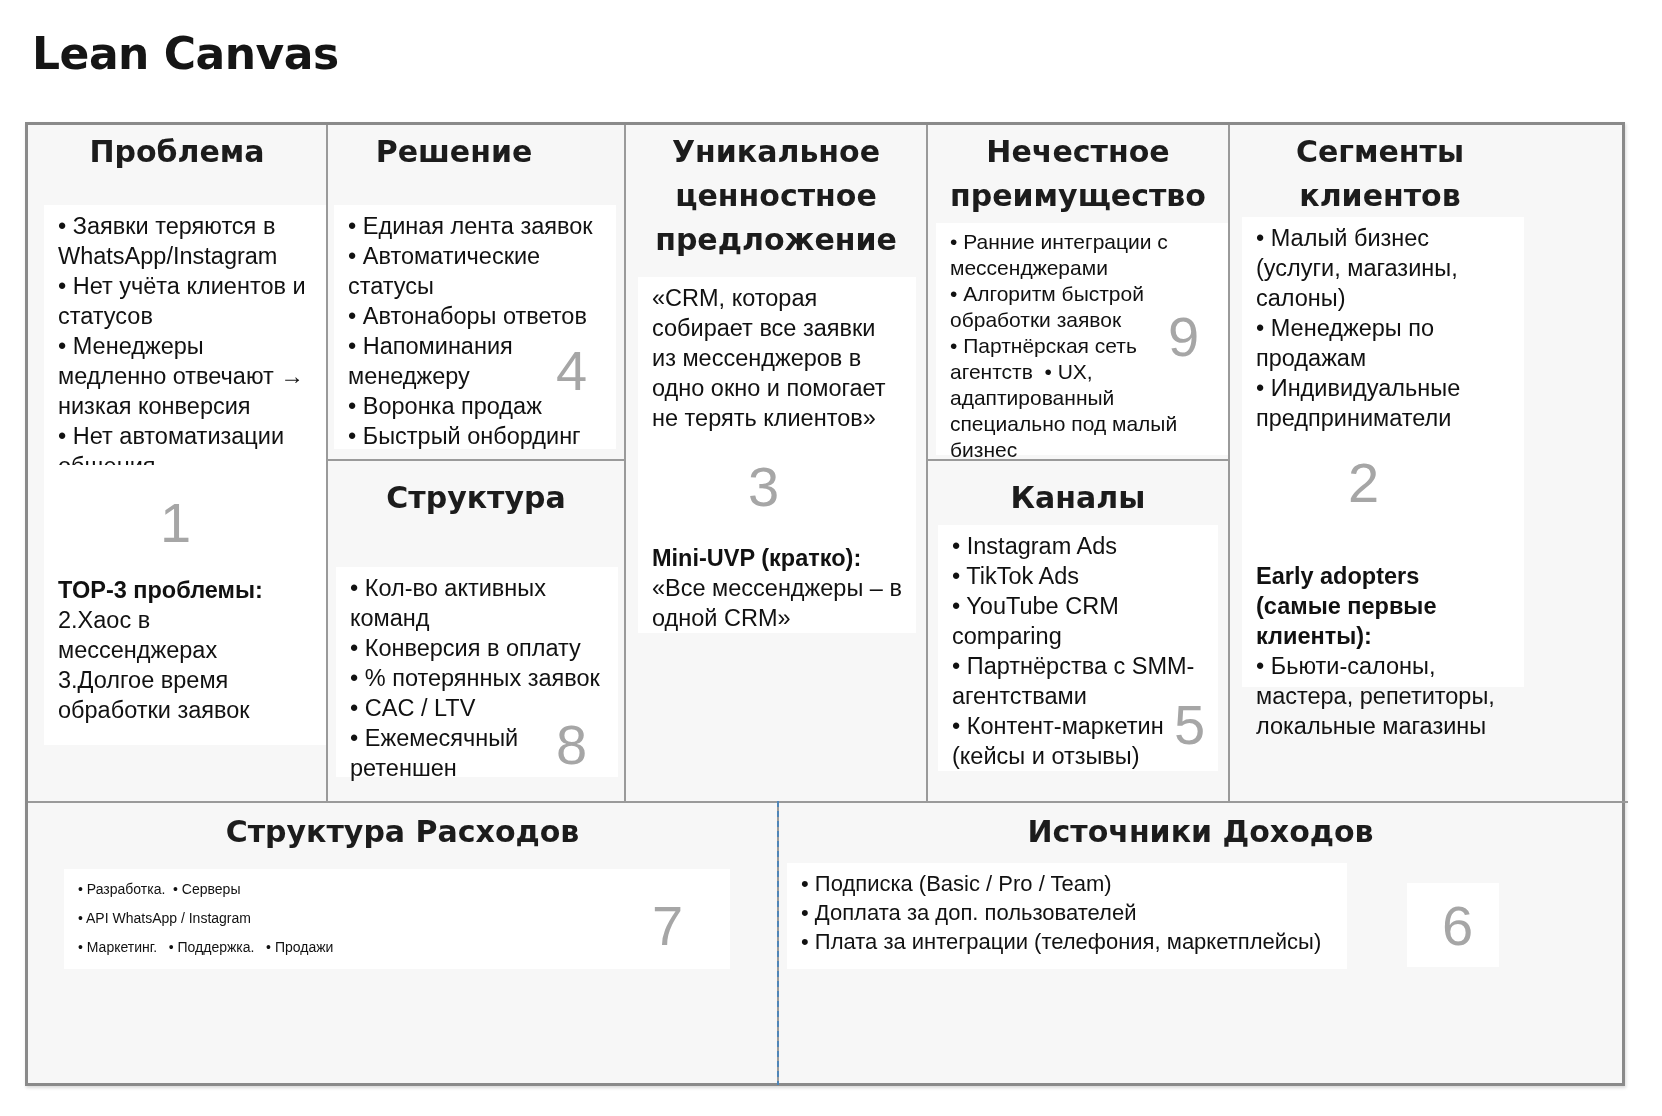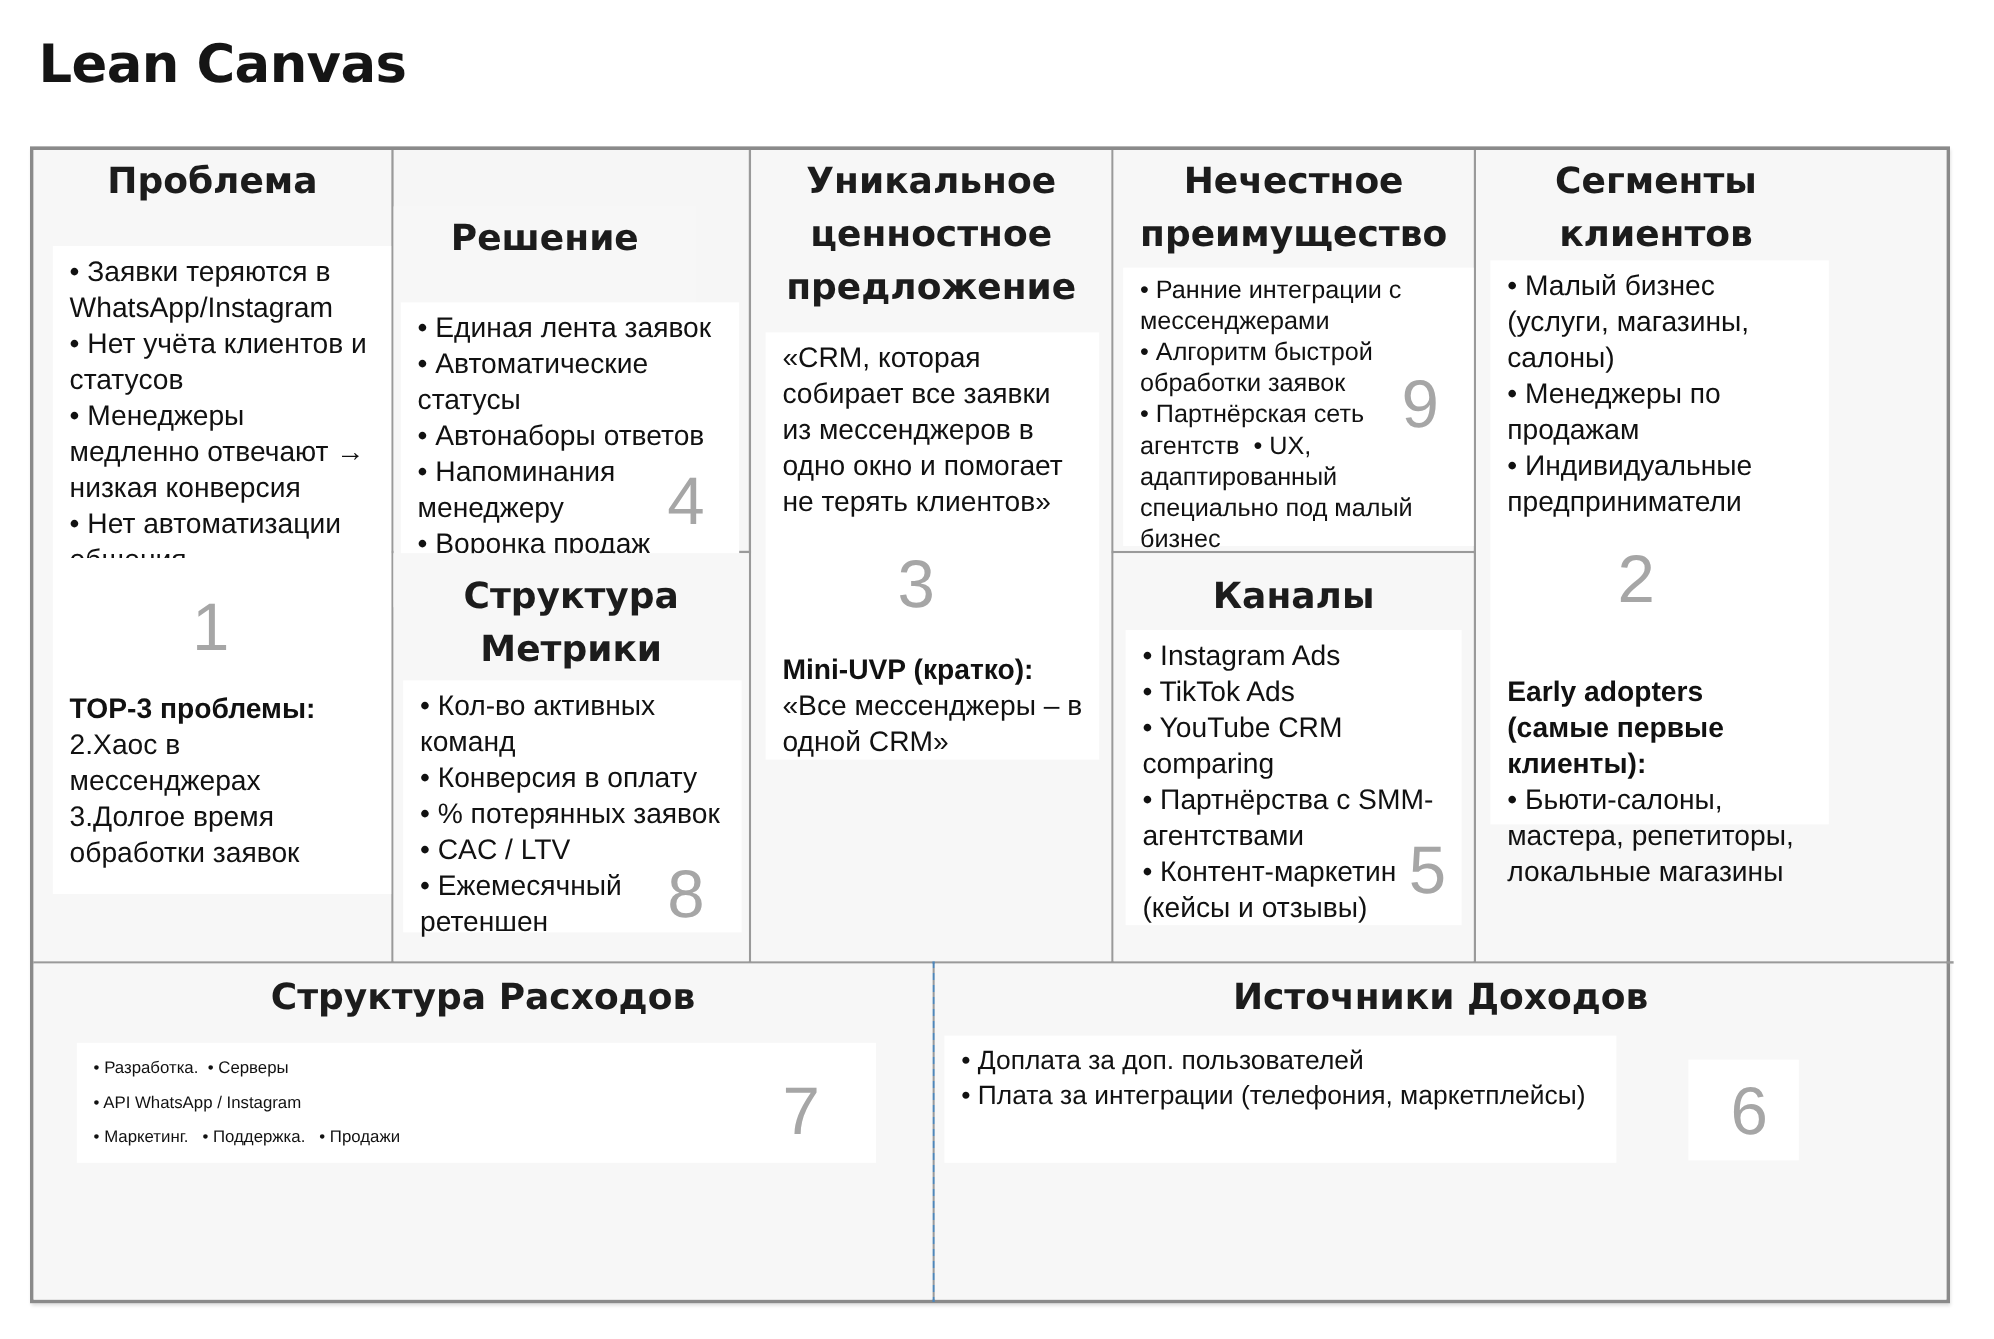--- a/index.html
+++ b/index.html
@@ -52,36 +52,35 @@
       <span class="line">• Нет автоматизации общения</span>
     </div>
     <div class="box" style="left:16px; top:340px; width:282px; height:280px; padding-top:110px;">
       <span class="line bold">TOP-3 проблемы:</span>
       <span class="line">2.Хаос в мессенджерах</span>
       <span class="line">3.Долгое время обработки заявок</span>
     </div>
     <div class="num" style="left:132px; top:370px;">1</div>
   </div>
 
-  <div class="cell" style="left:300px; top:0; width:252px; height:334px;margin-top:47px;">
+  <div class="cell" style="left:300px; top:0; width:252px; height:334px;">
     <div class="head" style="top:4px;">Решение</div>
     <div class="box" style="left:6px; top:80px; width:282px; height:244px;">
       <span class="line">• Единая лента заявок</span>
       <span class="line">• Автоматические статусы</span>
       <span class="line">• Автонаборы ответов</span>
       <span class="line">• Напоминания менеджеру</span>
       <span class="line">• Воронка продаж</span>
       <span class="line">• Быстрый онбординг</span>
     </div>
     <div class="num" style="left:228px; top:218px;">4</div>
   </div>
 
   <div class="cell" style="left:300px; top:336px; width:296px; height:340px;">
     <div class="head" style="top:14px;">Структура</div>
-    <div class="head" style="top:58px;">Метрики</div>
     <div class="box" style="left:8px; top:106px; width:282px; height:210px;">
       <span class="line">• Кол-во активных команд</span>
       <span class="line">• Конверсия в оплату</span>
       <span class="line">• % потерянных заявок</span>
       <span class="line">• CAC / LTV</span>
       <span class="line">• Ежемесячный ретеншен</span>
     </div>
     <div class="num" style="left:228px; top:256px;">8</div>
   </div>
 
@@ -139,20 +138,21 @@
       <span class="line">• Разработка.  • Серверы</span>
       <span class="line">• API WhatsApp / Instagram</span>
       <span class="line">• Маркетинг.   • Поддержка.   • Продажи</span>
     </div>
     <div class="num" style="left:624px; top:95px;">7</div>
   </div>
 
   <div class="cell" style="left:751px; top:678px; width:843px; height:280px;">
     <div class="head" style="top:6px;">Источники Доходов</div>
     <div class="box narrow" style="left:8px; top:60px; width:560px; height:106px; padding:6px 14px; line-height:29px; font-size:22px;">
+      <span class="line">• Подписка (Basic / Pro / Team)</span>
       <span class="line">• Доплата за доп. пользователей</span>
       <span class="line">• Плата за интеграции (телефония, маркетплейсы)</span>
     </div>
     <div class="box" style="left:628px; top:80px; width:92px; height:84px;"></div>
     <div class="num" style="left:663px; top:95px;">6</div>
   </div>
 
 </div>
 
 </body></html>

